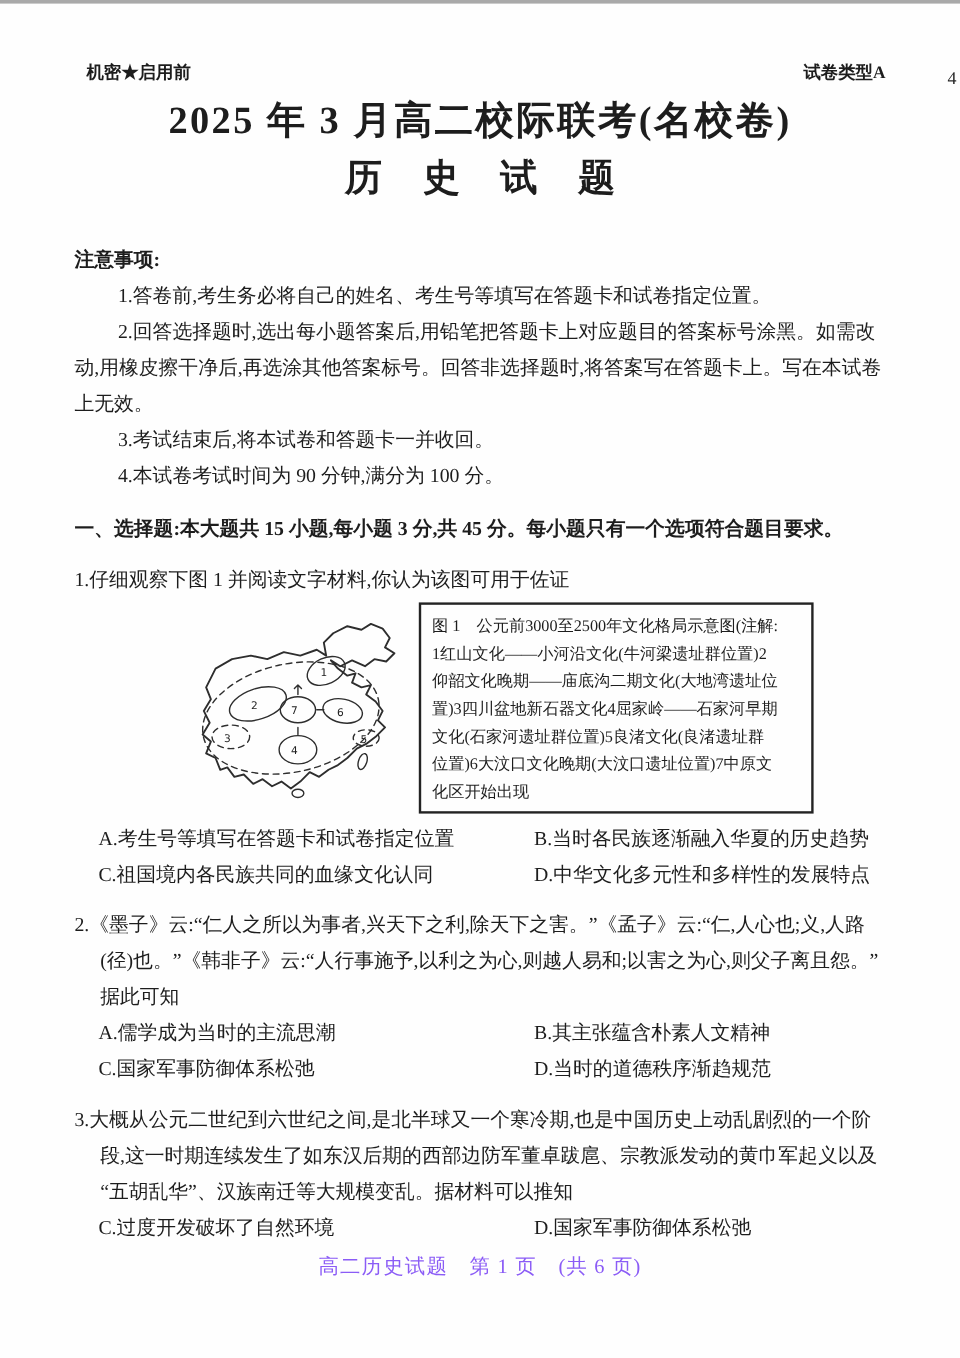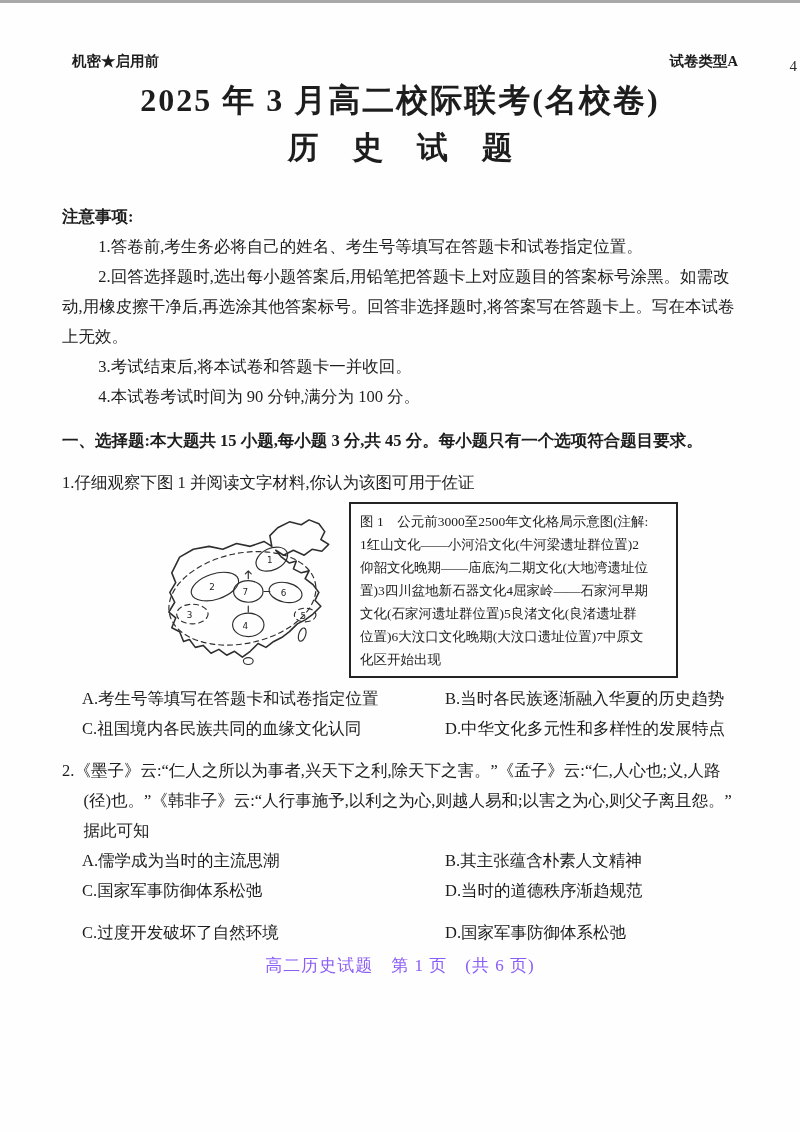--- a/index.html
+++ b/index.html
@@ -164,20 +164,21 @@
     <p class="stem">2.《墨子》云:“仁人之所以为事者,兴天下之利,除天下之害。”《孟子》云:“仁,人心也;义,人路(径)也。”《韩非子》云:“人行事施予,以利之为心,则越人易和;以害之为心,则父子离且怨。”据此可知</p>
     <div class="options">
       <span class="option">A.儒学成为当时的主流思潮</span>
       <span class="option">B.其主张蕴含朴素人文精神</span>
       <span class="option">C.国家军事防御体系松弛</span>
       <span class="option">D.当时的道德秩序渐趋规范</span>
     </div>
   </div>
 
   <div class="question body-text">
+    <p class="stem">3.大概从公元二世纪到六世纪之间,是北半球又一个寒冷期,也是中国历史上动乱剧烈的一个阶段,这一时期连续发生了如东汉后期的西部边防军董卓跋扈、宗教派发动的黄巾军起义以及“五胡乱华”、汉族南迁等大规模变乱。据材料可以推知</p>
     <div class="options">
       <span class="option">C.过度开发破坏了自然环境</span>
       <span class="option">D.国家军事防御体系松弛</span>
     </div>
   </div>
 
   <div class="footer">高二历史试题　第 1 页　(共 6 页)</div>
 </div>
 
 <span class="corner-mark">4</span>

